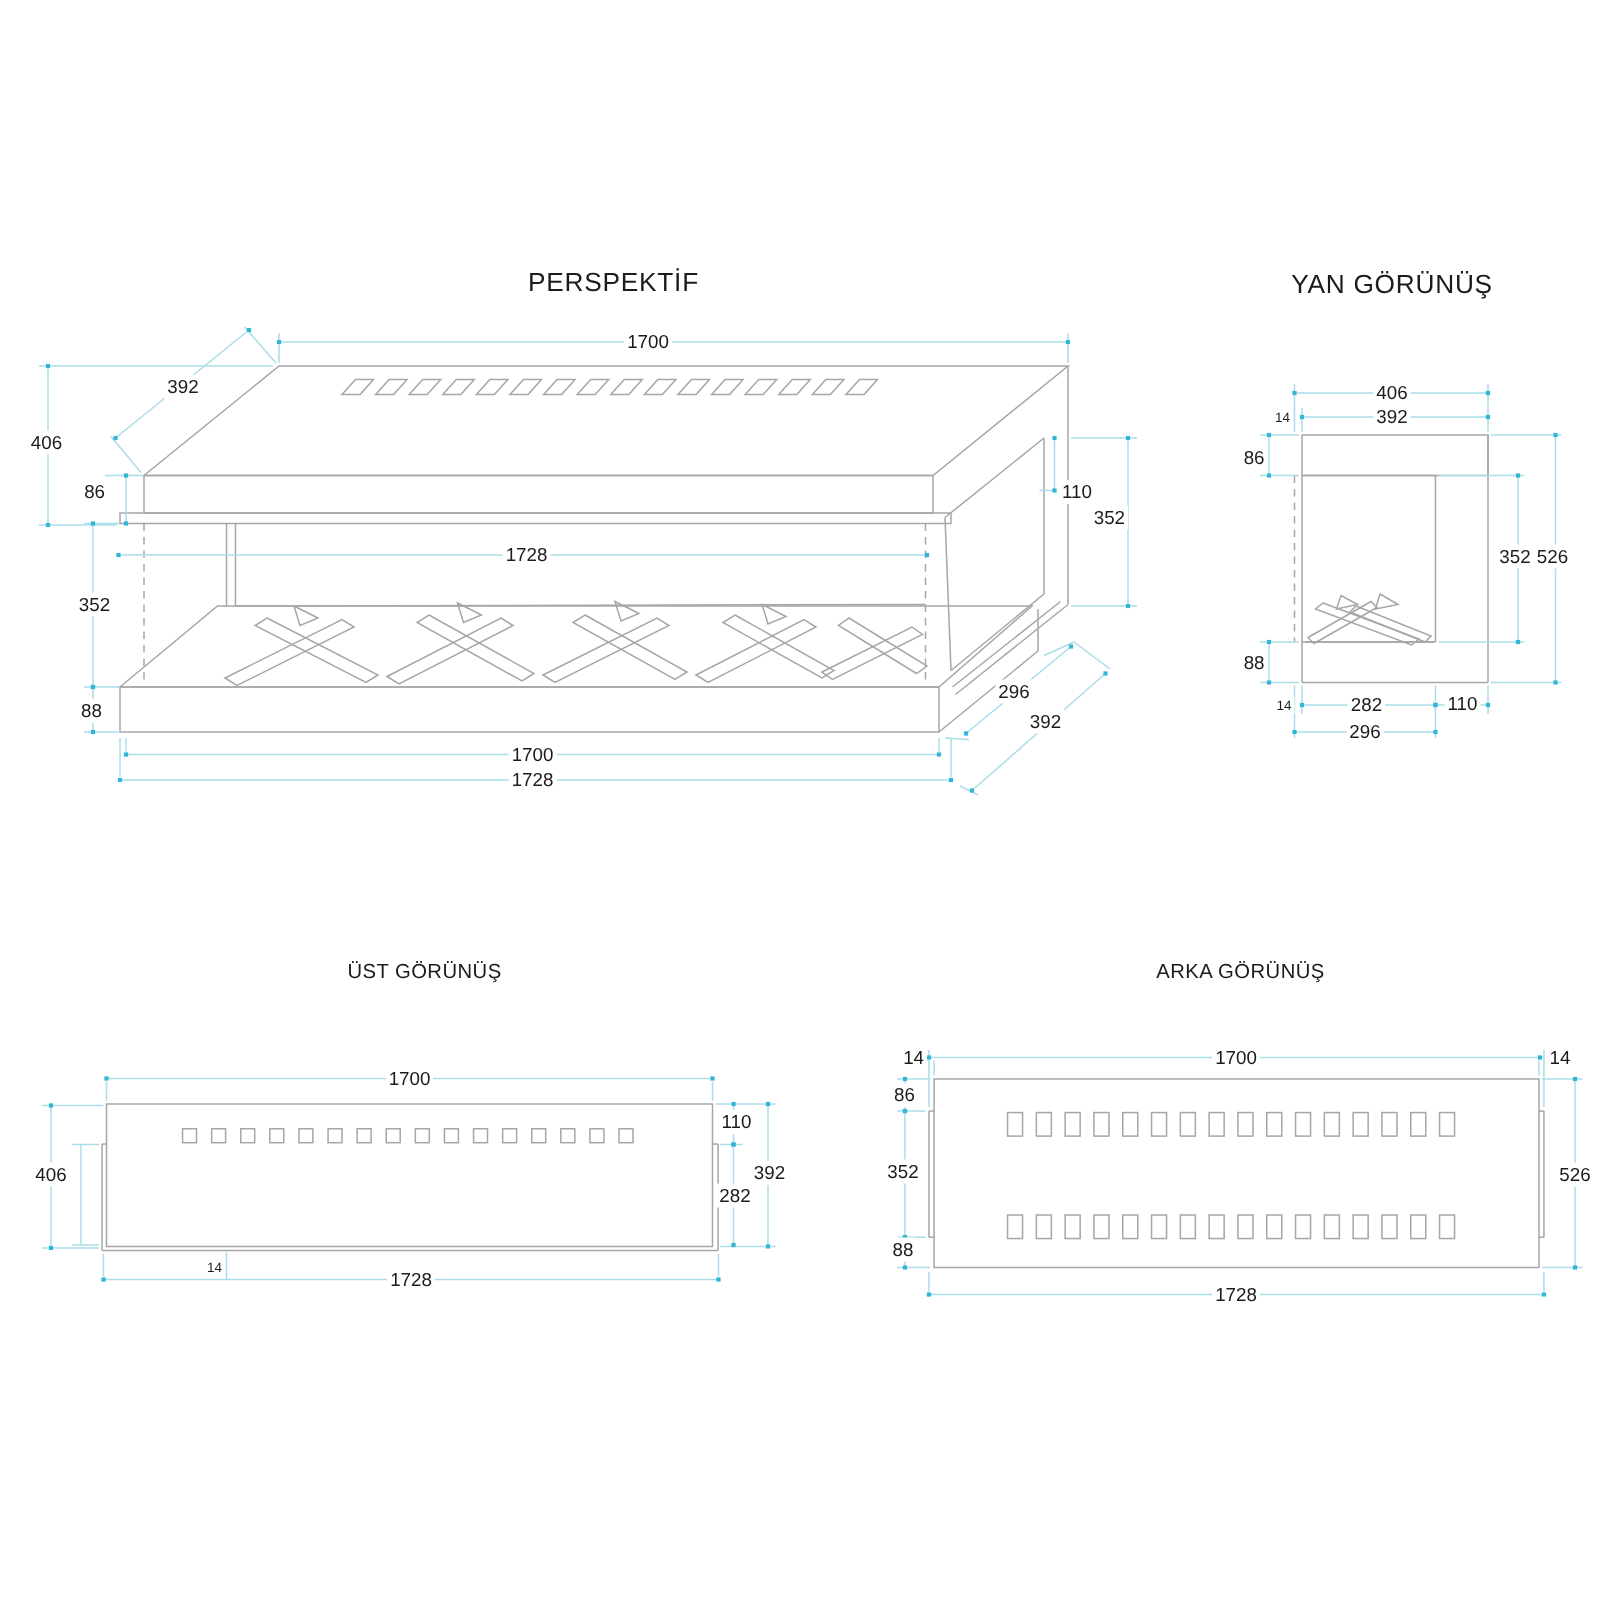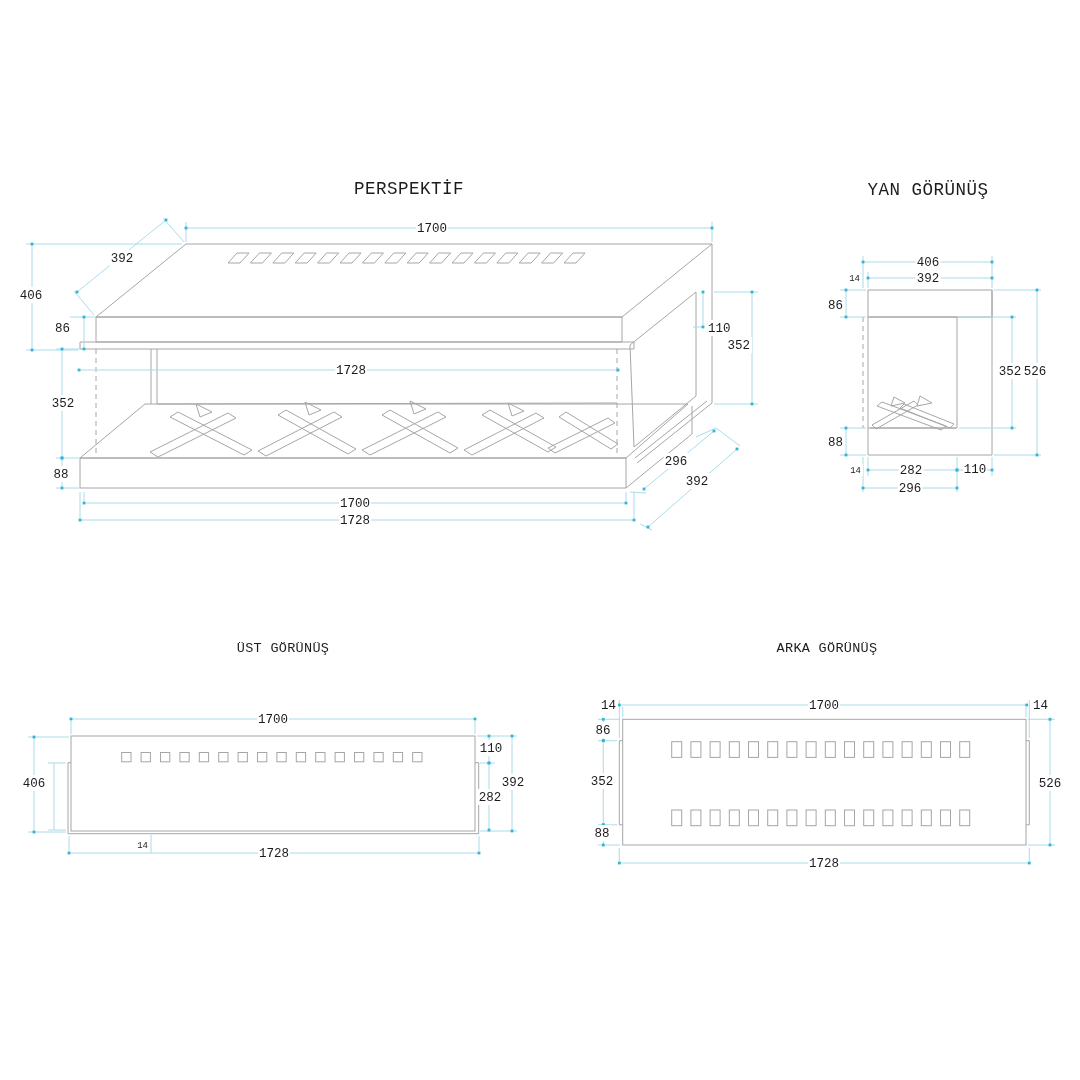--- a/index.html
+++ b/index.html
@@ -1,17 +1,17 @@
 <!DOCTYPE html>
 <html><head>
 <meta charset="utf-8">
 <style>
   html,body{margin:0;padding:0;background:#ffffff;}
   .stage{position:relative;width:1080px;height:1080px;background:#ffffff;overflow:hidden;
-         font-family:Liberation Mono, monospace;}
+         font-family:Liberation Sans, sans-serif;}
   svg{display:block;}
   .geo{stroke:#a6a6a6;stroke-width:1;fill:none;}
   .geo-dash{stroke:#a6a6a6;stroke-width:1;fill:none;stroke-dasharray:5 4;}
   .dimline{stroke:#aadce9;stroke-width:1;fill:none;}
   text{fill:#1c1c1c;}
   text.title-lg{font-size:17.5px;letter-spacing:.5px;}
   text.title-sm{font-size:13.5px;letter-spacing:.3px;}
   text.dim{font-size:12.5px;}
   text.dim-sm{font-size:9px;}
   .mid{text-anchor:middle;}

